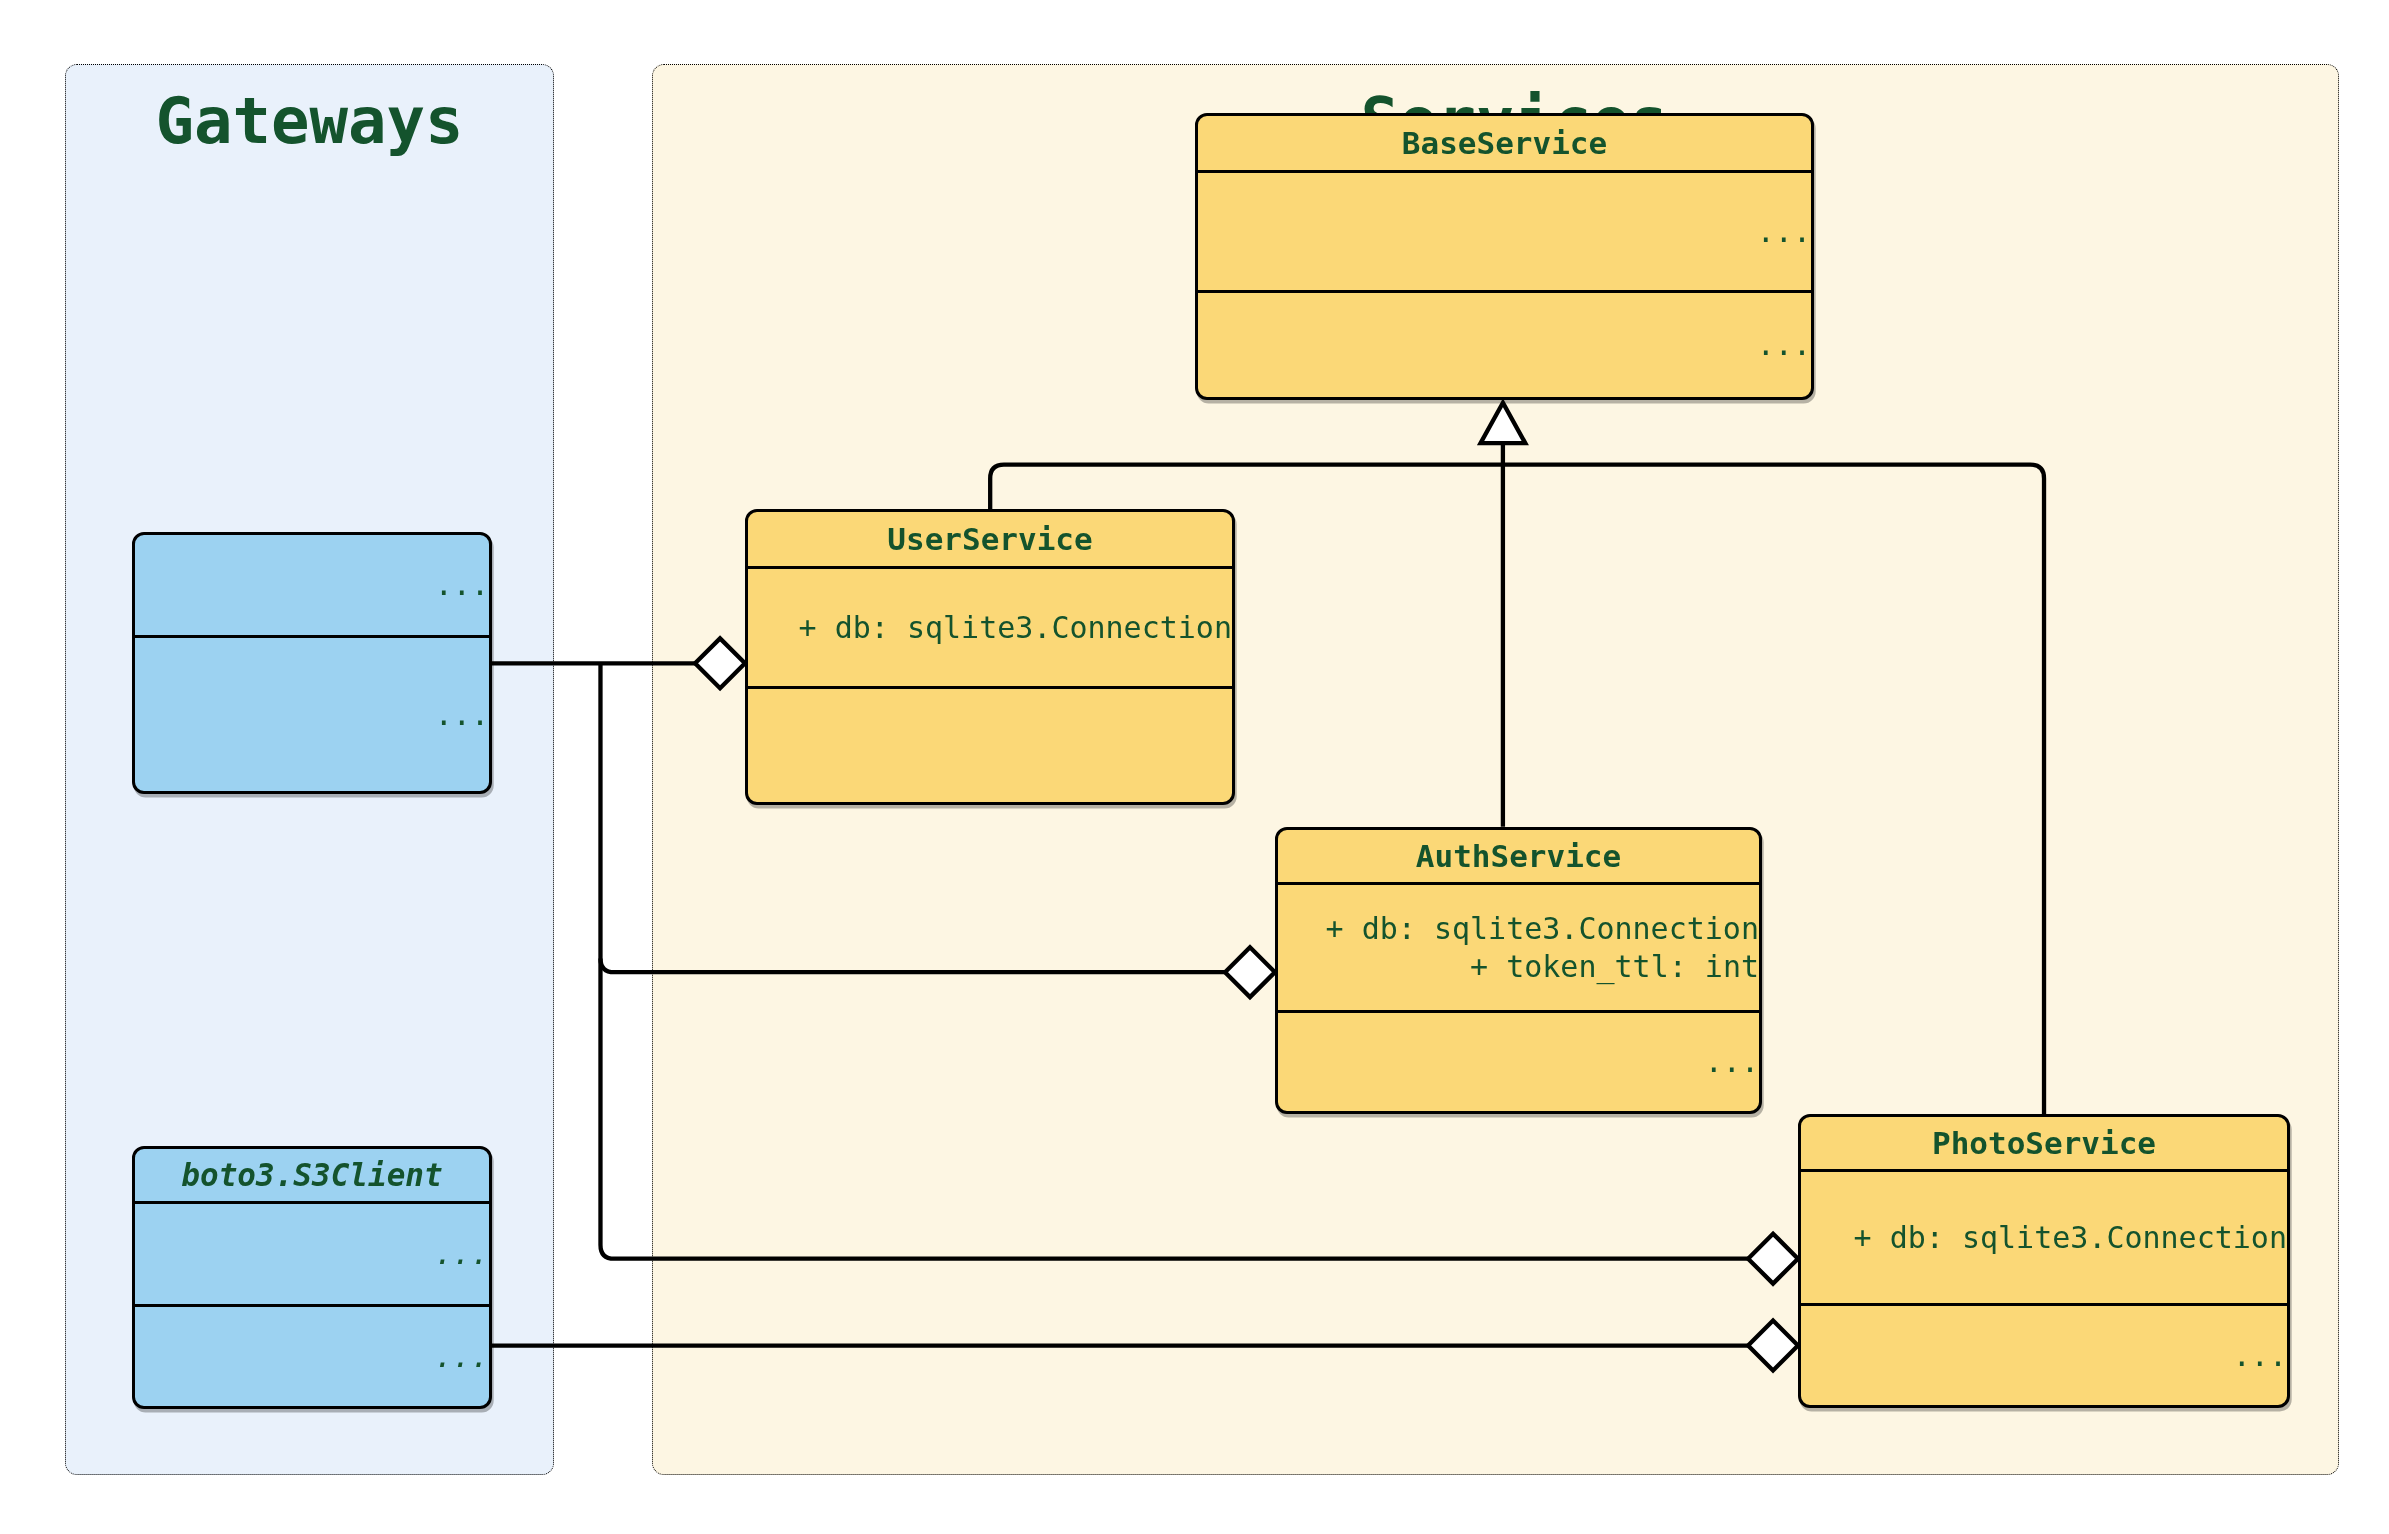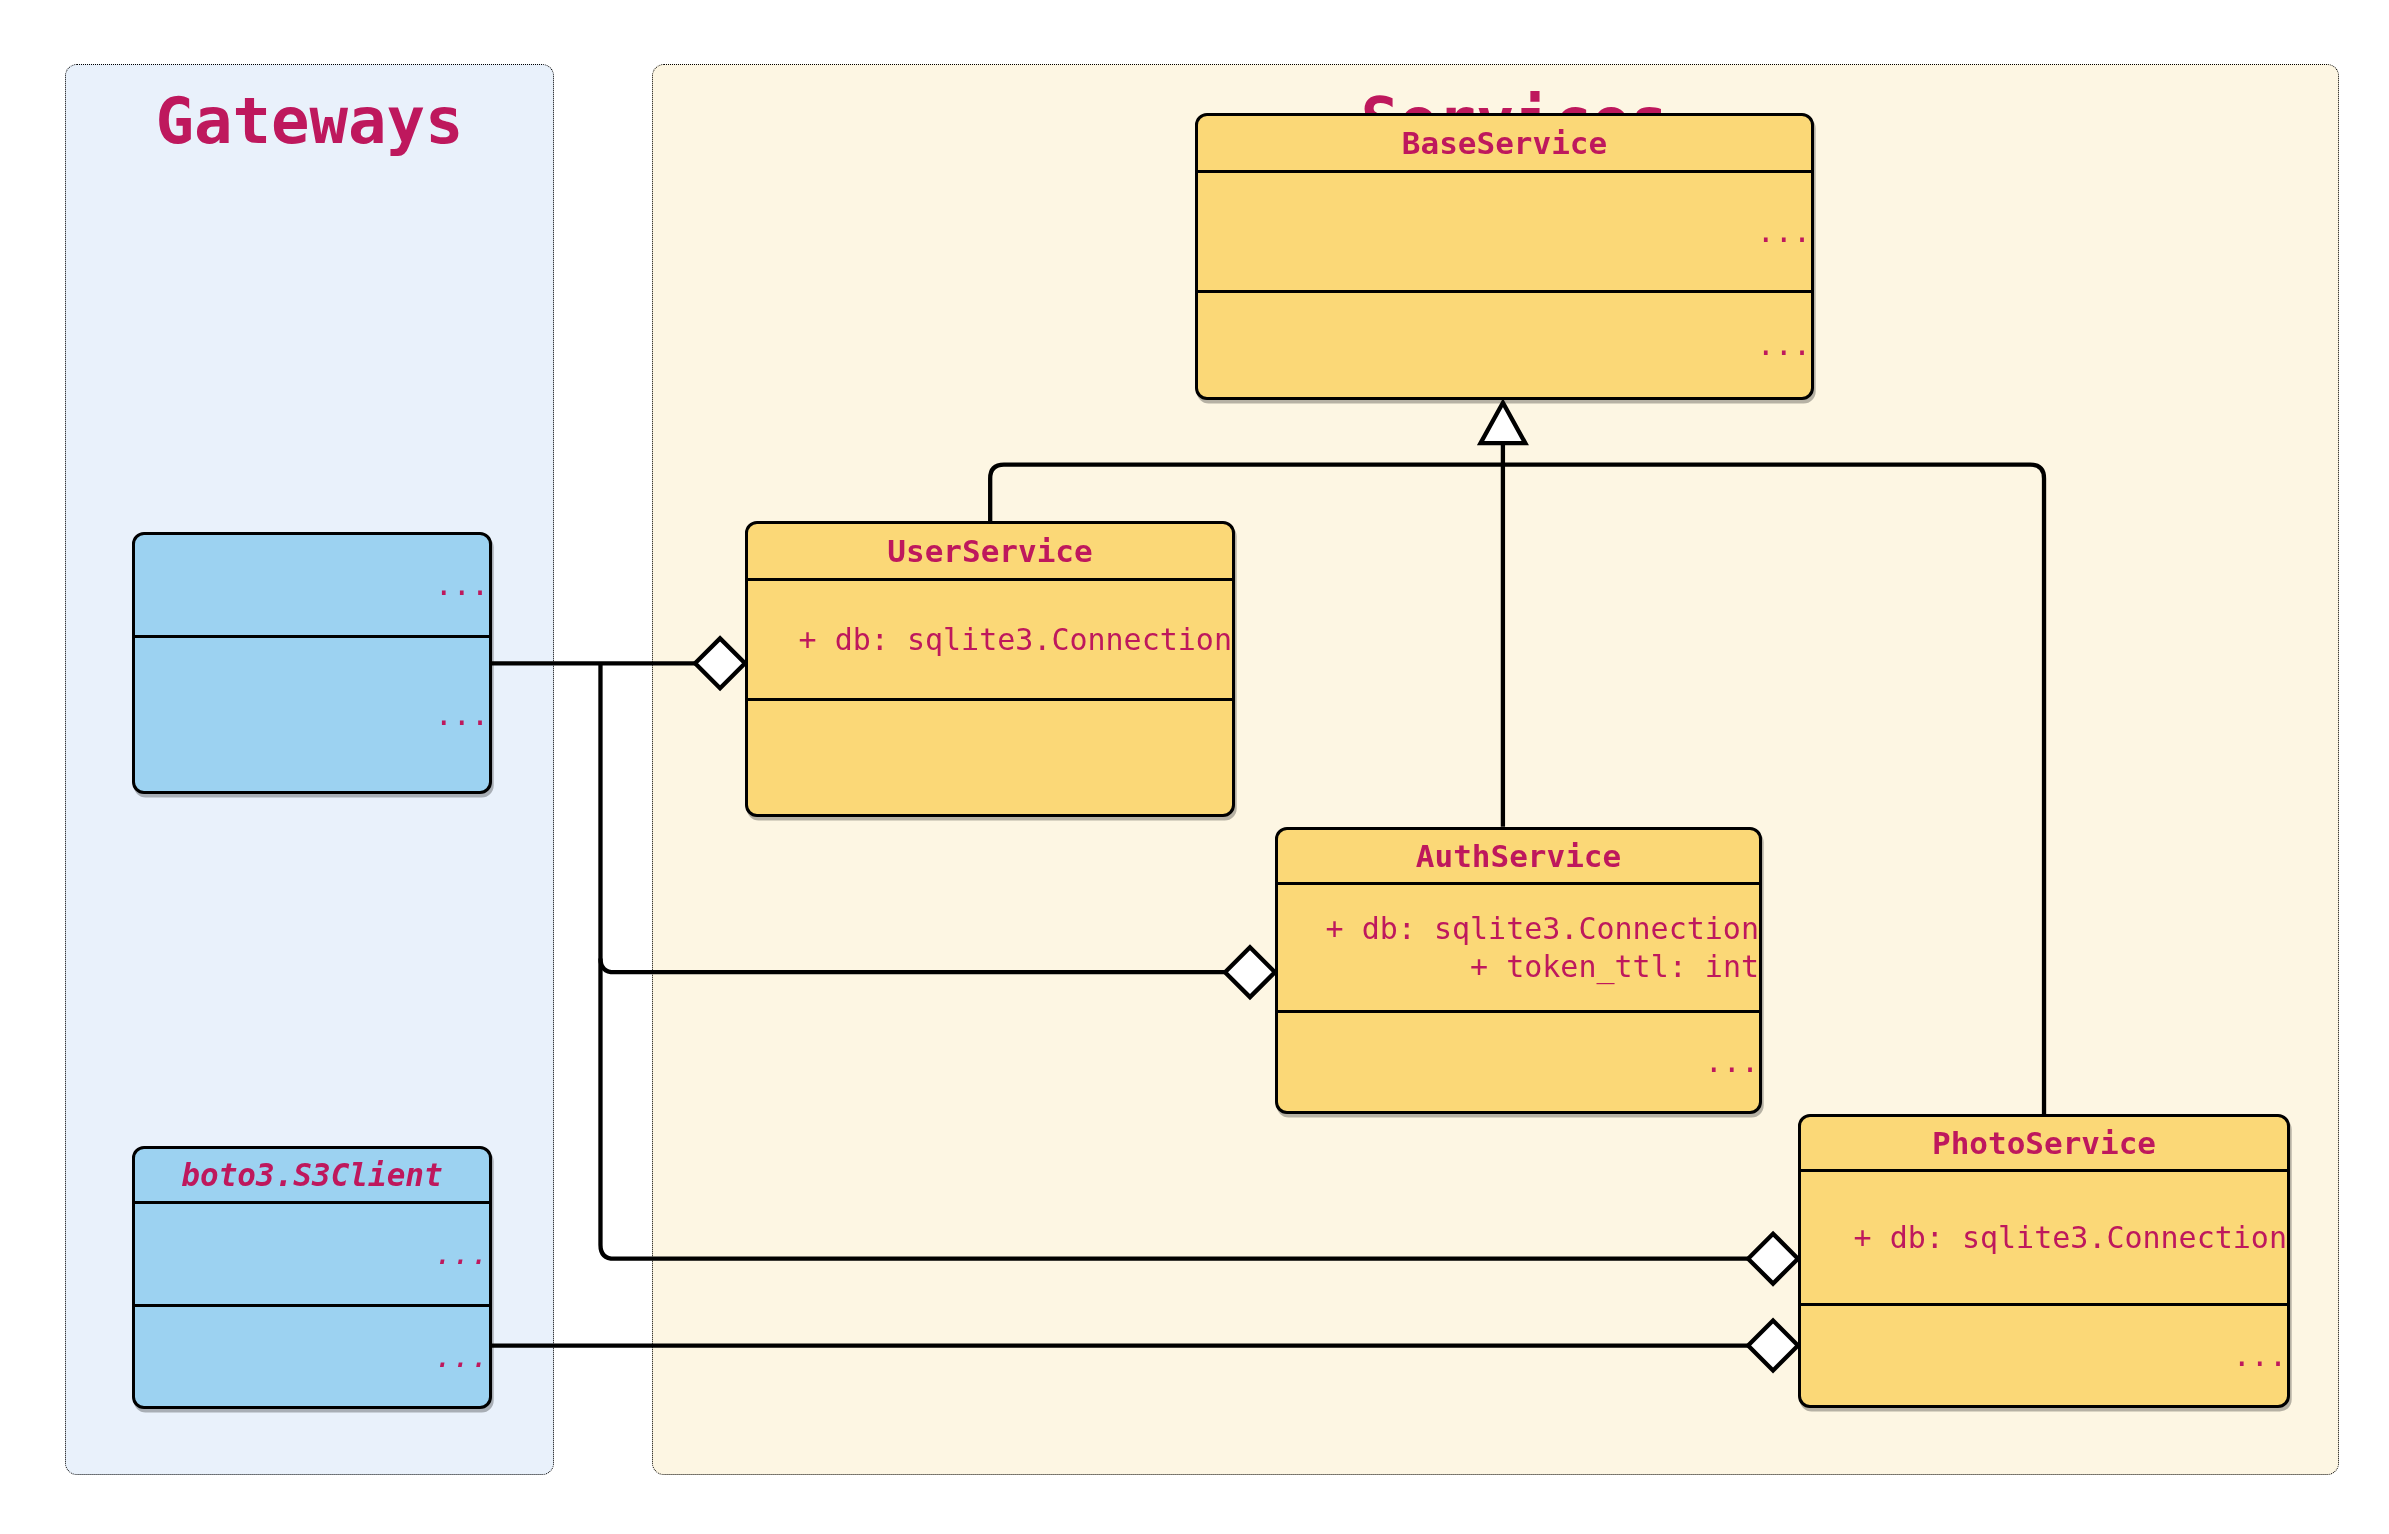--- a/index.html
+++ b/index.html
@@ -1,21 +1,21 @@
 <!DOCTYPE html>
 <html style="font-size:13.8px"><head>
 <meta charset="utf-8">
 <style>
   html,body{margin:0;padding:0;background:#ffffff;}
   #canvas{
     position:relative;
     width:2389px;height:1494px;
     background:#ffffff;
     font-family:"DejaVu Sans Mono",monospace;
-    color:#be185d;
+    color:#14532d;
     overflow:hidden;
   }
   
   .panel{
     position:absolute;
     border:1.7px dotted #000000;
     border-radius:12px;
     box-sizing:border-box;
   }
   .panel-gateways{left:65px;top:64px;width:489px;height:1411px;background:#e9f1fb;}
@@ -131,21 +131,21 @@
   <div class="uml-box service" style="left:1195px;top:113px;width:619px;height:287px;">
     <div class="uml-title" style="height:57px;">BaseService</div>
     <div class="uml-attrs" style="height:120px;">
       <div>...</div>
     </div>
     <div class="uml-methods">
       <div>...</div>
     </div>
   </div>
 
-  <div class="uml-box service" style="left:745px;top:521px;width:490px;height:296px;">
+  <div class="uml-box service" style="left:745px;top:509px;width:490px;height:296px;">
     <div class="uml-title" style="height:57px;">UserService</div>
     <div class="uml-attrs" style="height:120px;">
       <div>+ db: sqlite3.Connection</div>
     </div>
     <div class="uml-methods"></div>
   </div>
 
   <div class="uml-box service" style="left:1275px;top:827px;width:487px;height:287px;">
     <div class="uml-title" style="height:55px;">AuthService</div>
     <div class="uml-attrs" style="height:128px;">

